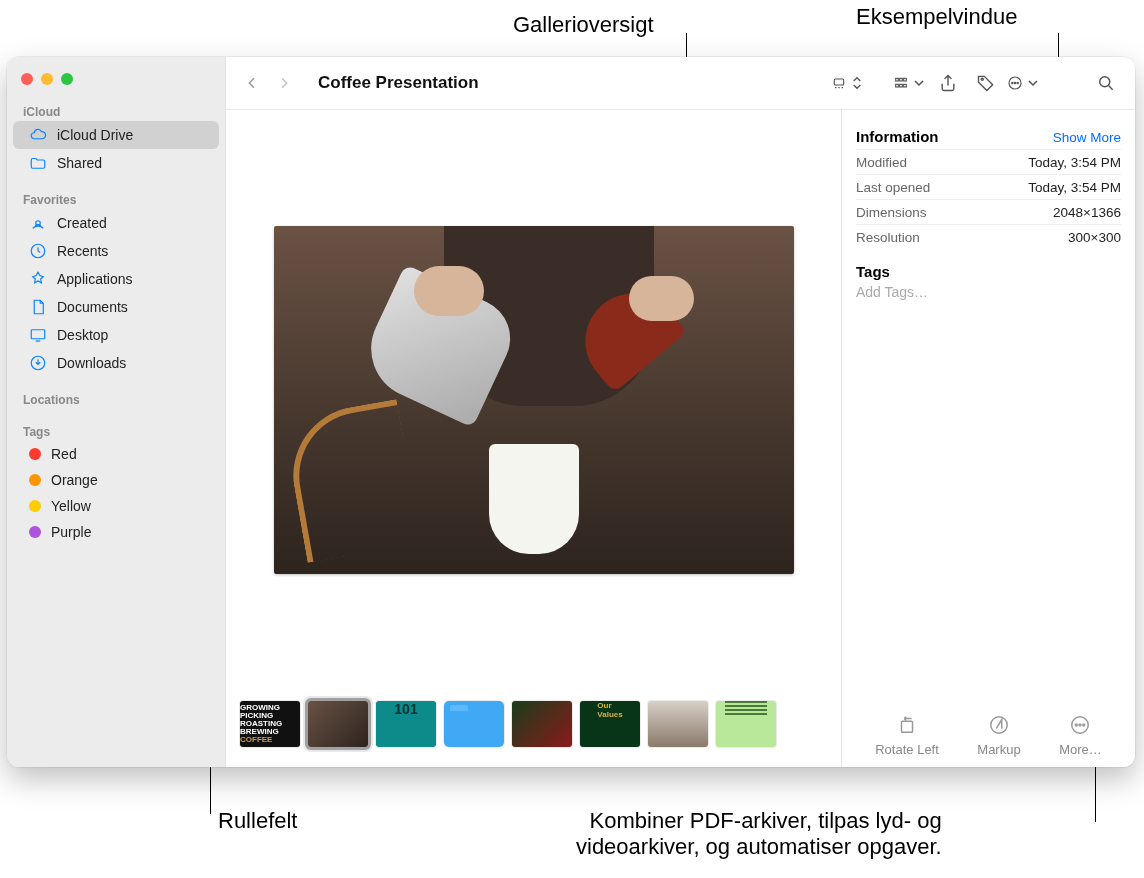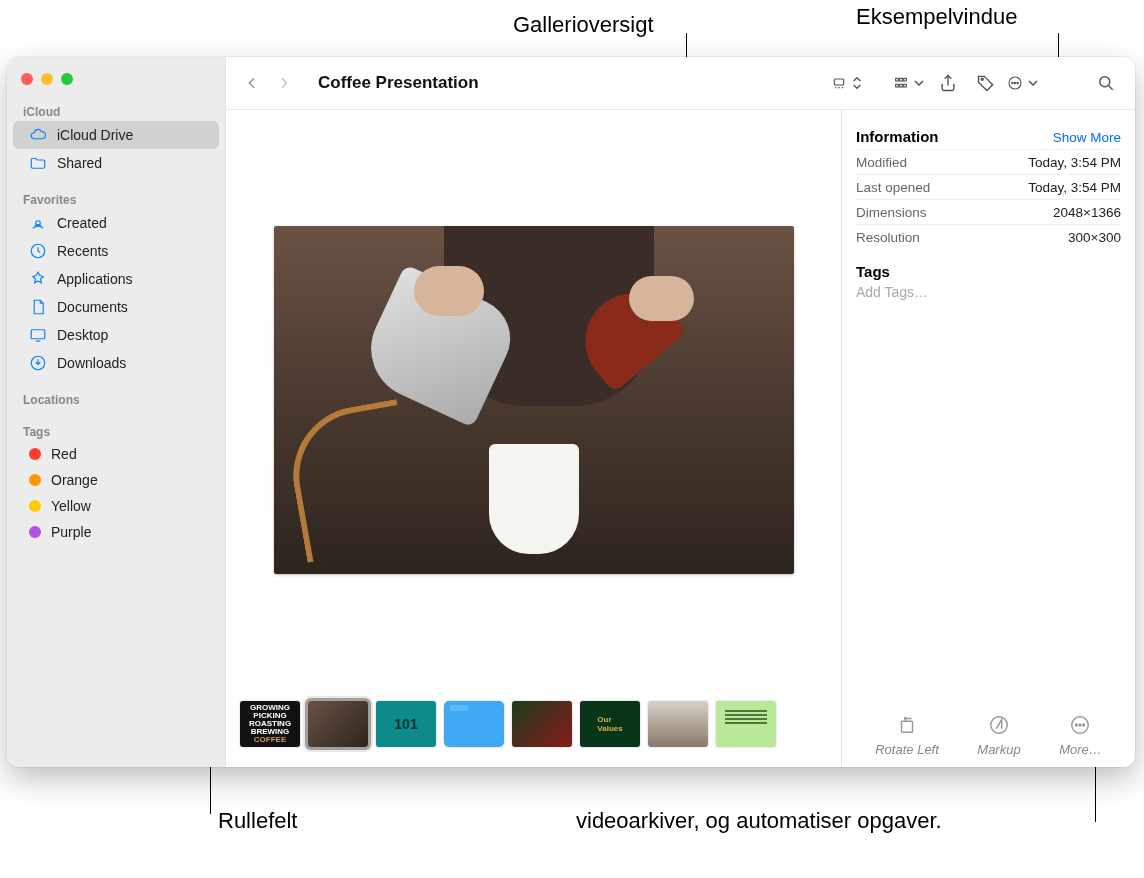--- a/index.html
+++ b/index.html
@@ -199,21 +199,21 @@
     height: 70px;
     display: flex;
     align-items: center;
     gap: 8px;
     padding: 0 14px 8px 14px;
   }
   .thumb {
     width: 60px; height: 46px;
     border-radius: 3px;
     overflow: hidden;
-    display:flex; align-items:center; justify-content:center;
+    display:flex; align-items:flex-start; justify-content:center;
     font-size:8px; font-weight:700;
     position: relative;
     box-shadow: 0 0 0 1px rgba(0,0,0,0.08);
   }
   .thumb.selected {
     box-shadow: 0 0 0 3px #a0a0a0, 0 0 0 5px #e8e8e8;
   }
   .info-panel {
     width: 294px;
     border-left: 1px solid #e5e5e5;
@@ -275,21 +275,20 @@
   .add-tags {
     color: #aaa;
     font-size: 14px;
     margin-top: 4px;
   }
   .actions-row {
     margin-top: auto;
     display: flex;
     justify-content: space-around;
     padding-top: 10px;
-    font-style: italic;
   }
   .action {
     display: flex;
     flex-direction: column;
     align-items: center;
     gap: 6px;
     color: #888;
     font-size: 13px;
   }
   .action svg { width:22px; height:22px; color:#999; }
@@ -300,20 +299,21 @@
 <div class="callout" style="left:513px; top:12px;">Gallerioversigt</div>
 <div class="callout-line" style="left:686px; top:33px; width:1px; height:48px;"></div>
 
 <div class="callout" style="left:856px; top:4px;">Eksempelvindue</div>
 <div class="callout-line" style="left:1058px; top:33px; width:1px; height:90px;"></div>
 
 <div class="callout" style="left:218px; top:808px;">Rullefelt</div>
 <div class="callout-line" style="left:210px; top:712px; width:1px; height:102px;"></div>
 
 <div class="callout" style="left:576px; top:808px; text-align:right;">
+  <div>Kombiner PDF-arkiver, tilpas lyd- og</div>
   <div>videoarkiver, og automatiser opgaver.</div>
 </div>
 <div class="callout-line" style="left:1095px; top:762px; width:1px; height:60px;"></div>
 
 <div class="window">
 
   <div class="sidebar">
     <div class="traffic">
       <span class="tr-red"></span>
       <span class="tr-yellow"></span>

